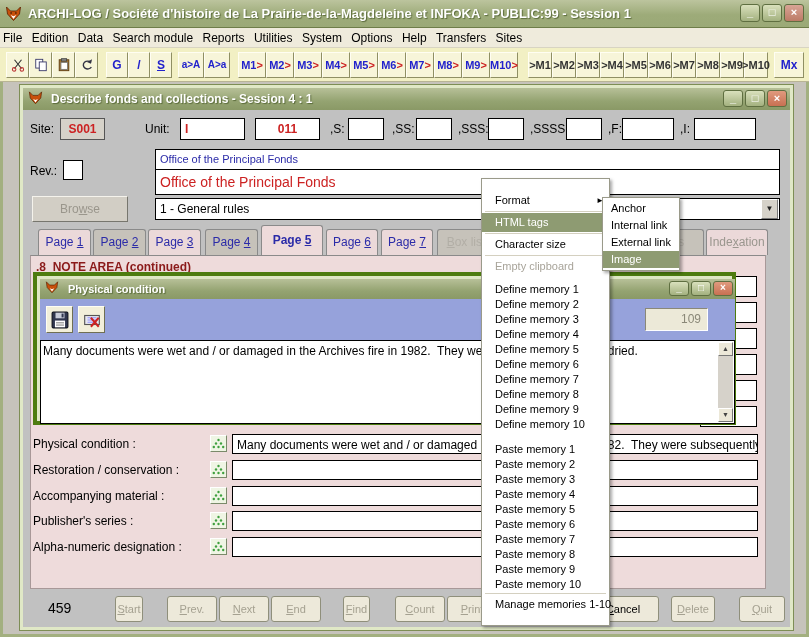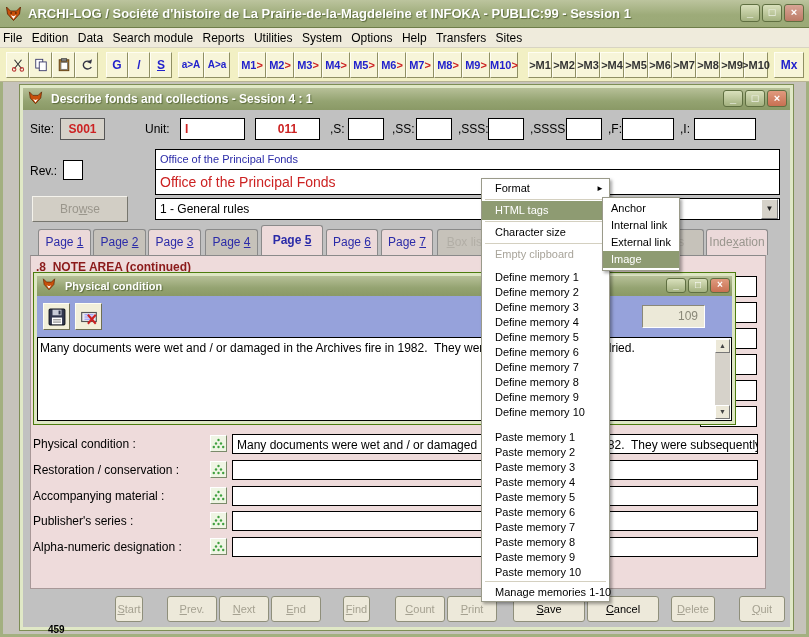--- a/index.html
+++ b/index.html
@@ -64,29 +64,29 @@
   .tab.dis2{color:#9A968E}
   .pink{position:absolute;left:7px;top:167px;width:736px;height:334px;background:#EEDBDB;
     border:1px solid #A89898;border-top:1px solid #8A8A8A;z-index:1}
   .note{position:absolute;left:13px;top:172px;font-size:12px;font-weight:bold;color:#8B1A1A;white-space:pre;z-index:2}
   
   .frm-lbl{position:absolute;width:172px;left:10px;text-align:left;font-size:12px;line-height:20px;z-index:2;white-space:nowrap}
   .dots{position:absolute;width:17px;height:17px;background:#EFF5E4;border:1px solid;
     border-color:#FFF #7A8A6A #7A8A6A #FFF;z-index:2}
   .frm-fld{position:absolute;left:209px;width:526px;height:20px;z-index:2}
   
-  .recno{position:absolute;left:25px;top:536px;font-size:10px;font-weight:bold}
+  .recno{position:absolute;left:25px;top:512px;font-size:14px;font-weight:normal}
   .fbtn{position:absolute;top:508px;height:26px;background:#EDE9DA;border:1px solid #8F8F7B;border-radius:3px;
     font-size:11px;text-align:center;line-height:24px;color:#000}
   .fbtn.dis{color:#A5A191}
   
   .frag{position:absolute;width:57px;height:21px;background:#fff;border:1px solid #000;z-index:4}
   
   .popup{position:absolute;left:33px;top:272px;width:703px;height:153px;background:#DEE7C4;
-    border:1px solid #4d7c0f;z-index:5}
+    border:4px solid #4d7c0f;z-index:5}
   .p-title{position:absolute;left:3px;top:3px;width:695px;height:20px;
     background:linear-gradient(180deg,#B7C098,#94A371 60%,#8A9966);display:flex;align-items:center}
   .p-title .title-text{font-size:11px}
   .p-wbtns{position:absolute;right:2px;top:2px;display:flex;gap:2px}
   .p-wbtns .wbtn{width:20px;height:15px;line-height:12px;font-size:10px}
   .p-wbtns .wbtn.close{background:linear-gradient(#E09A7E,#C87052)}
   .p-tools{position:absolute;left:3px;top:23px;width:695px;height:41px;background:#96A2DB}
   .p-btn{position:absolute;top:7px;width:27px;height:27px;background:#F2EFDA;border:1px solid;
     border-color:#FFFEF2 #6F6F53 #6F6F53 #FFFEF2;display:flex;align-items:center;justify-content:center}
   .size-lbl{position:absolute;right:130px;top:0;line-height:41px;font-size:12px}
@@ -94,21 +94,21 @@
     border:1px solid;border-color:#8A8878 #FFF #FFF #8A8878;color:#8A8878;font-size:12px;
     line-height:21px;text-align:right;padding-right:6px}
   .p-text{position:absolute;left:3px;top:64px;width:695px;height:84px;background:#fff;border:1px solid #000}
   .pt-text{position:absolute;left:2px;top:2px;right:18px;bottom:2px;font-size:12px;line-height:16px;
     white-space:pre;overflow:hidden}
   .pt-sb{position:absolute;right:1px;top:1px;bottom:1px;width:15px;background:#D6D2CA}
   .sb-btn{position:absolute;left:0;width:15px;height:14px;background:#ECE8D8;border:1px solid;
     border-color:#FFF #777 #777 #FFF;font-size:7px;text-align:center;line-height:12px;color:#444}
   
   .ctx{position:absolute;left:481px;top:178px;width:129px;background:#FFFFFF;border:1px solid #9A9A8A;
-    padding:0 0;z-index:20;box-shadow:2px 2px 3px rgba(0,0,0,.35)}
+    padding:12px 0;z-index:20;box-shadow:2px 2px 3px rgba(0,0,0,.35)}
   .cm-item{height:19px;line-height:19px;font-size:11px;padding-left:13px;position:relative;white-space:nowrap}
   .cm-mem{height:15px;line-height:15px;font-size:11px;padding-left:13px;white-space:nowrap}
   .cm-man{height:18px;line-height:18px;font-size:11px;padding-left:13px;white-space:nowrap}
   .cm-sep{height:1px;background:#D4D0C0;margin:1px 3px}
   .gap6{height:6px}.gap10{height:10px}
   .hl{background:#8E9B72;color:#fff}
   .cm-arr{position:absolute;right:5px;top:0;font-size:8px}
   .dis-t{color:#A8A49A}
   .submenu{position:absolute;left:602px;top:197px;width:78px;background:#fff;border:1px solid #9A9A8A;
     padding:2px 0;z-index:21;box-shadow:2px 2px 3px rgba(0,0,0,.35)}

